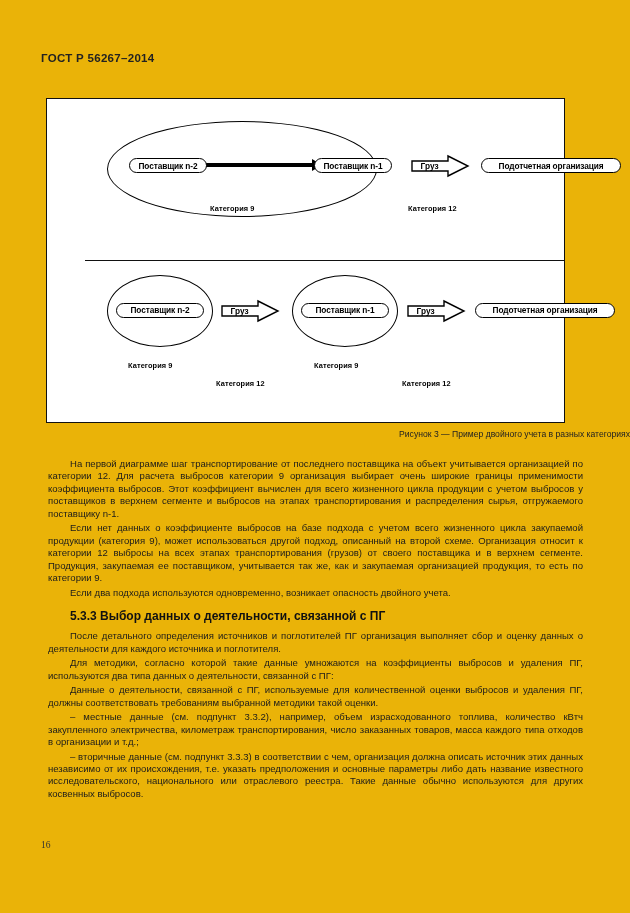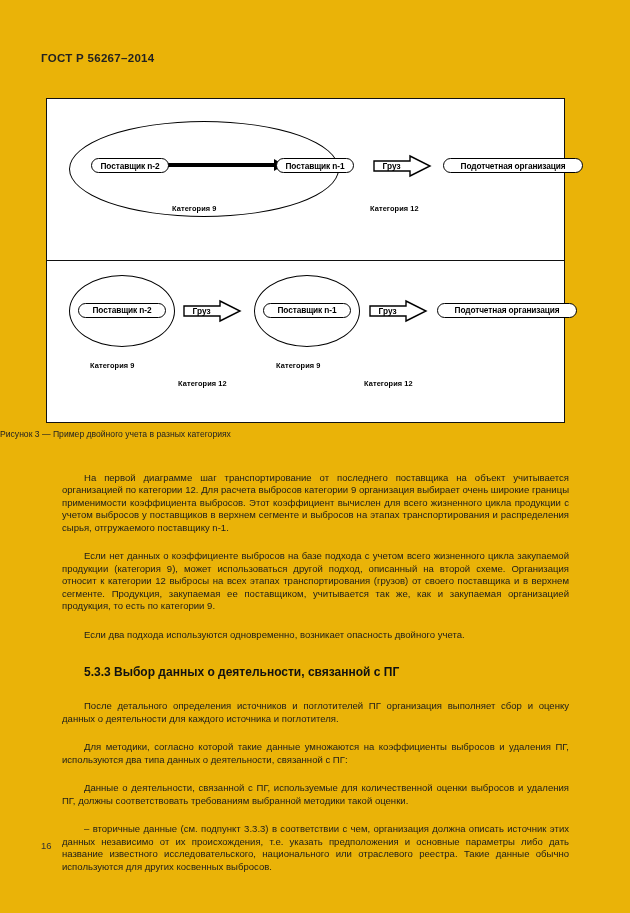--- a/index.html
+++ b/index.html
@@ -35,20 +35,21 @@
   
   .figure-frame {
     position: absolute;
     left: 46px;
     top: 98px;
     width: 519px;
     height: 325px;
     border: 1.4px solid #111;
     box-sizing: border-box;
     background: #fff;
+    padding-left: 38px;
   }
   .panel {
     position: relative;
     width: 100%;
     height: 50%;
     box-sizing: border-box;
   }
   .panel-top {
     border-bottom: 1.4px solid #111;
   }
@@ -134,38 +135,38 @@
     font-weight: bold;
     color: #000;
     pointer-events: none;
   }
 
   .fig-caption {
     position: absolute;
     left: 0;
     top: 429px;
     width: 630px;
-    text-align: left;
+    text-align: right;
     font-size: 8.6px;
     color: #222;
   }
 
   
   .body-text {
     position: absolute;
     left: 46px;
     top: 456px;
     width: 539px;
     font-size: 9.55px;
     line-height: 12.45px;
     text-align: justify;
     color: #1b1b1b;
   }
   .body-text p {
-    margin: 16px;
+    margin: 2px;
     text-indent: 22px;
     text-align: justify;
   }
   .body-text p.bullet {
     text-indent: 22px;
   }
   .section-head {
     margin: 0;
     padding-top: 9px;
     padding-bottom: 6px;
@@ -175,20 +176,21 @@
     text-align: left;
     color: #111;
   }
 
   .page-number {
     position: absolute;
     left: 41px;
     top: 840px;
     font-size: 9.5px;
     color: #333;
+    font-family: Liberation Serif, serif;
   }
 </style>
 </head>
 <body>
 
 <div class="page">
 
   <div class="doc-header">ГОСТ Р 56267–2014</div>
 
   <div class="figure-frame">
@@ -256,18 +258,19 @@
   <div class="fig-caption">Рисунок 3 — Пример двойного учета в разных категориях</div>
 
   <div class="body-text">
     <p>На первой диаграмме шаг транспортирование от последнего поставщика на объект учитывается организацией по категории 12. Для расчета выбросов категории 9 организация выбирает очень широкие границы применимости коэффициента выбросов. Этот коэффициент вычислен для всего жизненного цикла продукции с учетом выбросов у поставщиков в верхнем сегменте и выбросов на этапах транспортирования и распределения сырья, отгружаемого поставщику n-1.</p>
     <p>Если нет данных о коэффициенте выбросов на базе подхода с учетом всего жизненного цикла закупаемой продукции (категория 9), может использоваться другой подход, описанный на второй схеме. Организация относит к категории 12 выбросы на всех этапах транспортирования (грузов) от своего поставщика и в верхнем сегменте. Продукция, закупаемая ее поставщиком, учитывается так же, как и закупаемая организацией продукция, то есть по категории 9.</p>
     <p>Если два подхода используются одновременно, возникает опасность двойного учета.</p>
     <p class="section-head">5.3.3 Выбор данных о деятельности, связанной с ПГ</p>
     <p>После детального определения источников и поглотителей ПГ организация выполняет сбор и оценку данных о деятельности для каждого источника и поглотителя.</p>
     <p>Для методики, согласно которой такие данные умножаются на коэффициенты выбросов и удаления ПГ, используются два типа данных о деятельности, связанной с ПГ:</p>
     <p>Данные о деятельности, связанной с ПГ, используемые для количественной оценки выбросов и удаления ПГ, должны соответствовать требованиям выбранной методики такой оценки.</p>
+    <p class="bullet">– местные данные (см. подпункт 3.3.2), например, объем израсходованного топлива, количество кВтч закупленного электричества, километраж транспортирования, число заказанных товаров, масса каждого типа отходов в организации и т.д.;</p>
     <p class="bullet">– вторичные данные (см. подпункт 3.3.3) в соответствии с чем, организация должна описать источник этих данных независимо от их происхождения, т.е. указать предположения и основные параметры либо дать название известного исследовательского, национального или отраслевого реестра. Такие данные обычно используются для других косвенных выбросов.</p>
   </div>
 
   <div class="page-number">16</div>
 
 </div>
 
 </body></html>

